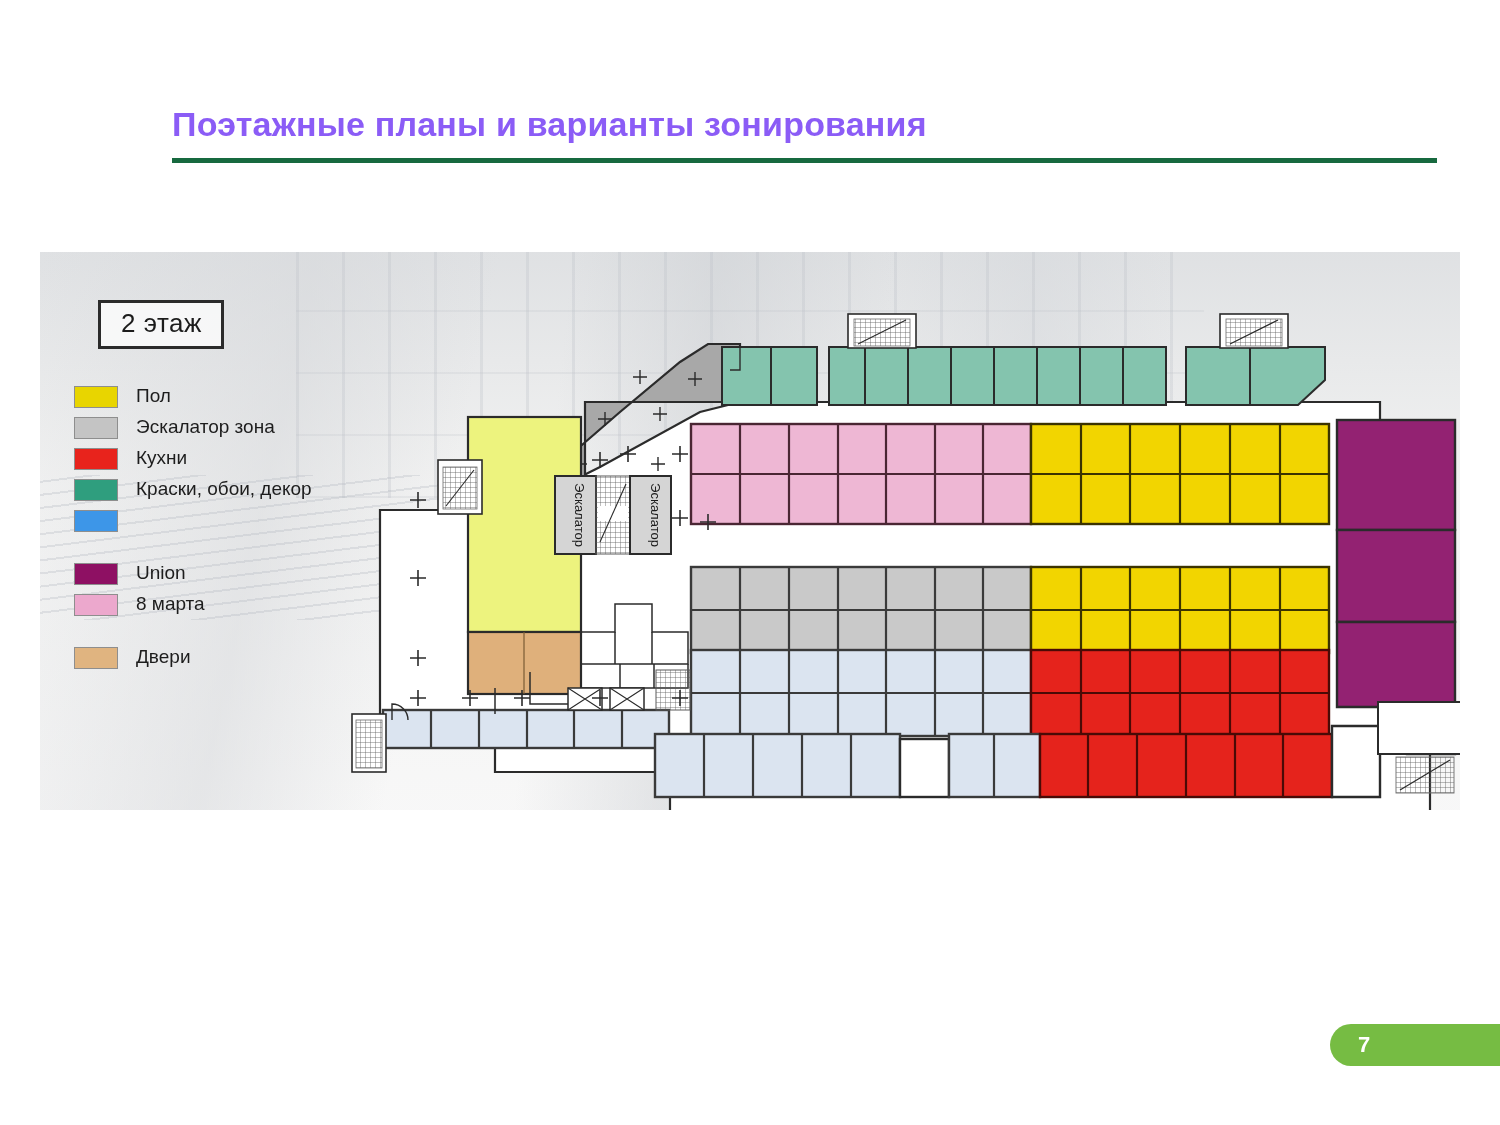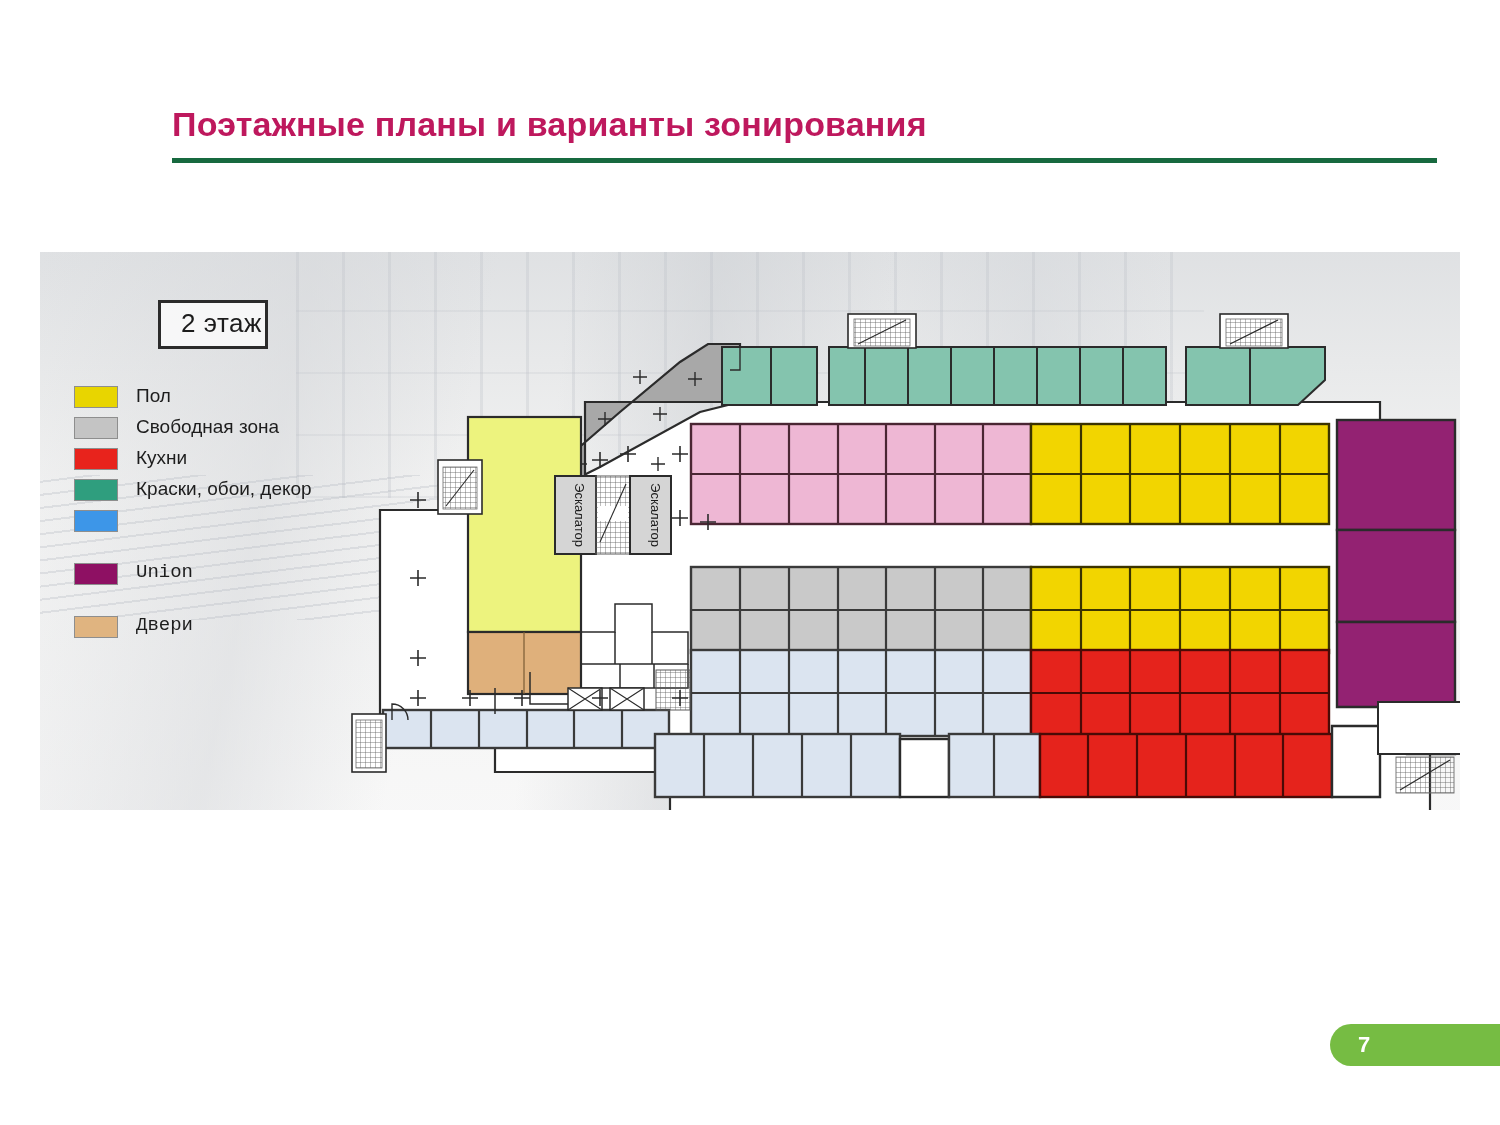--- a/index.html
+++ b/index.html
@@ -16,21 +16,21 @@
     overflow: hidden;
   }
 
   
   #slide-title {
     position: absolute;
     left: 172px;
     top: 105px;
     font-size: 34px;
     font-weight: bold;
-    color: #be185d;
+    color: #8b5cf6;
     letter-spacing: 0.2px;
     white-space: nowrap;
   }
   #title-rule {
     position: absolute;
     left: 172px;
     top: 158px;
     width: 1265px;
     height: 5px;
     background: #17693f;
@@ -95,35 +95,35 @@
   #legend {
     position: absolute;
     left: 28px;
     top: 48px;
     width: 320px;
   }
   #floor-chip {
     display: inline-block;
     border: 3px solid #2b2b2b;
     background: rgba(255,255,255,.72);
-    padding: 5px 3px 7px 20px;
+    padding: 5px 19px 7px 20px;
     font-size: 26px;
     color: #1c1c1c;
-    margin-left: 90px;
+    margin-left: 30px;
     margin-bottom: 34px;
     letter-spacing: .5px;
   }
   .legend-rows { margin-left: 6px; }
   .legend-row {
     display: flex;
     align-items: flex-start;
     margin-bottom: 4px;
     min-height: 27px;
   }
-  .legend-row.spacer-before { margin-top: 26px; font-family: Liberation Mono, monospace; }
+  .legend-row.spacer-before { margin-top: 26px; }
   .swatch {
     width: 42px;
     height: 20px;
     border: 1px solid #8e8e8e;
     flex: 0 0 auto;
     margin-top: 3px;
     margin-right: 18px;
   }
   .legend-label {
     font-size: 19px;
@@ -152,36 +152,40 @@
   <div id="legend">
     <div id="floor-chip">2 этаж</div>
 
     <div class="legend-rows">
       <div class="legend-row">
         <span class="swatch" style="background:#e8d500"></span>
         <span class="legend-label">Пол</span>
       </div>
       <div class="legend-row">
         <span class="swatch" style="background:#c4c4c4"></span>
-        <span class="legend-label">Свободная зона</span>
+        <span class="legend-label">Эскалатор зона</span>
       </div>
       <div class="legend-row">
         <span class="swatch" style="background:#e8231c"></span>
         <span class="legend-label">Кухни</span>
       </div>
       <div class="legend-row">
         <span class="swatch" style="background:#2f9e7e"></span>
         <span class="legend-label">Краски, обои, декор</span>
       </div>
       <div class="legend-row">
         <span class="swatch" style="background:#3d96e8"></span>
       </div>
       <div class="legend-row spacer-before">
         <span class="swatch" style="background:#8e1063"></span>
         <span class="legend-label">Union</span>
+      </div>
+      <div class="legend-row">
+        <span class="swatch" style="background:#eca8cd"></span>
+        <span class="legend-label">8 марта</span>
       </div>
       <div class="legend-row spacer-before">
         <span class="swatch" style="background:#e0b480"></span>
         <span class="legend-label">Двери</span>
       </div>
     </div>
   </div>
 
   <svg id="floorplan" viewBox="0 0 1420 558">
     <defs>

